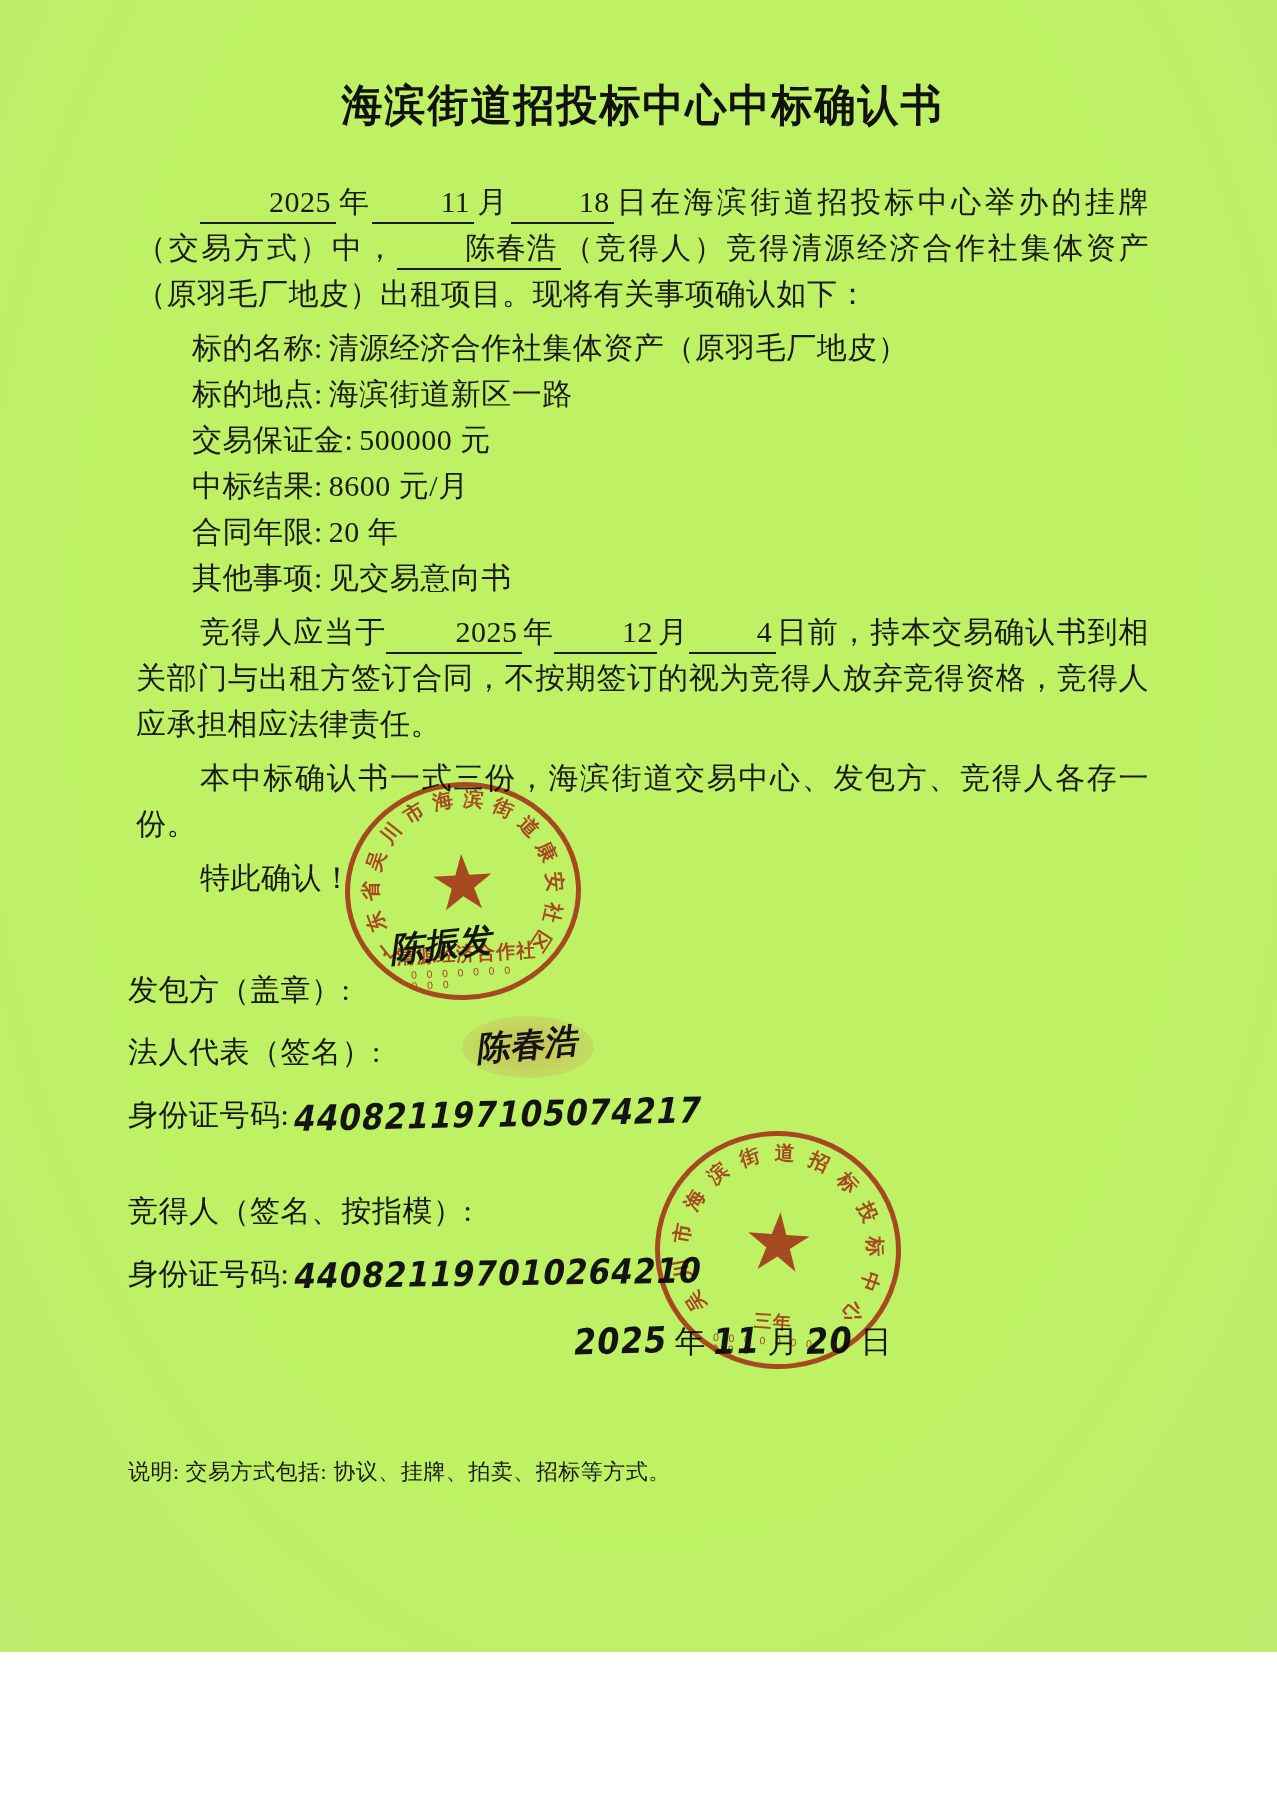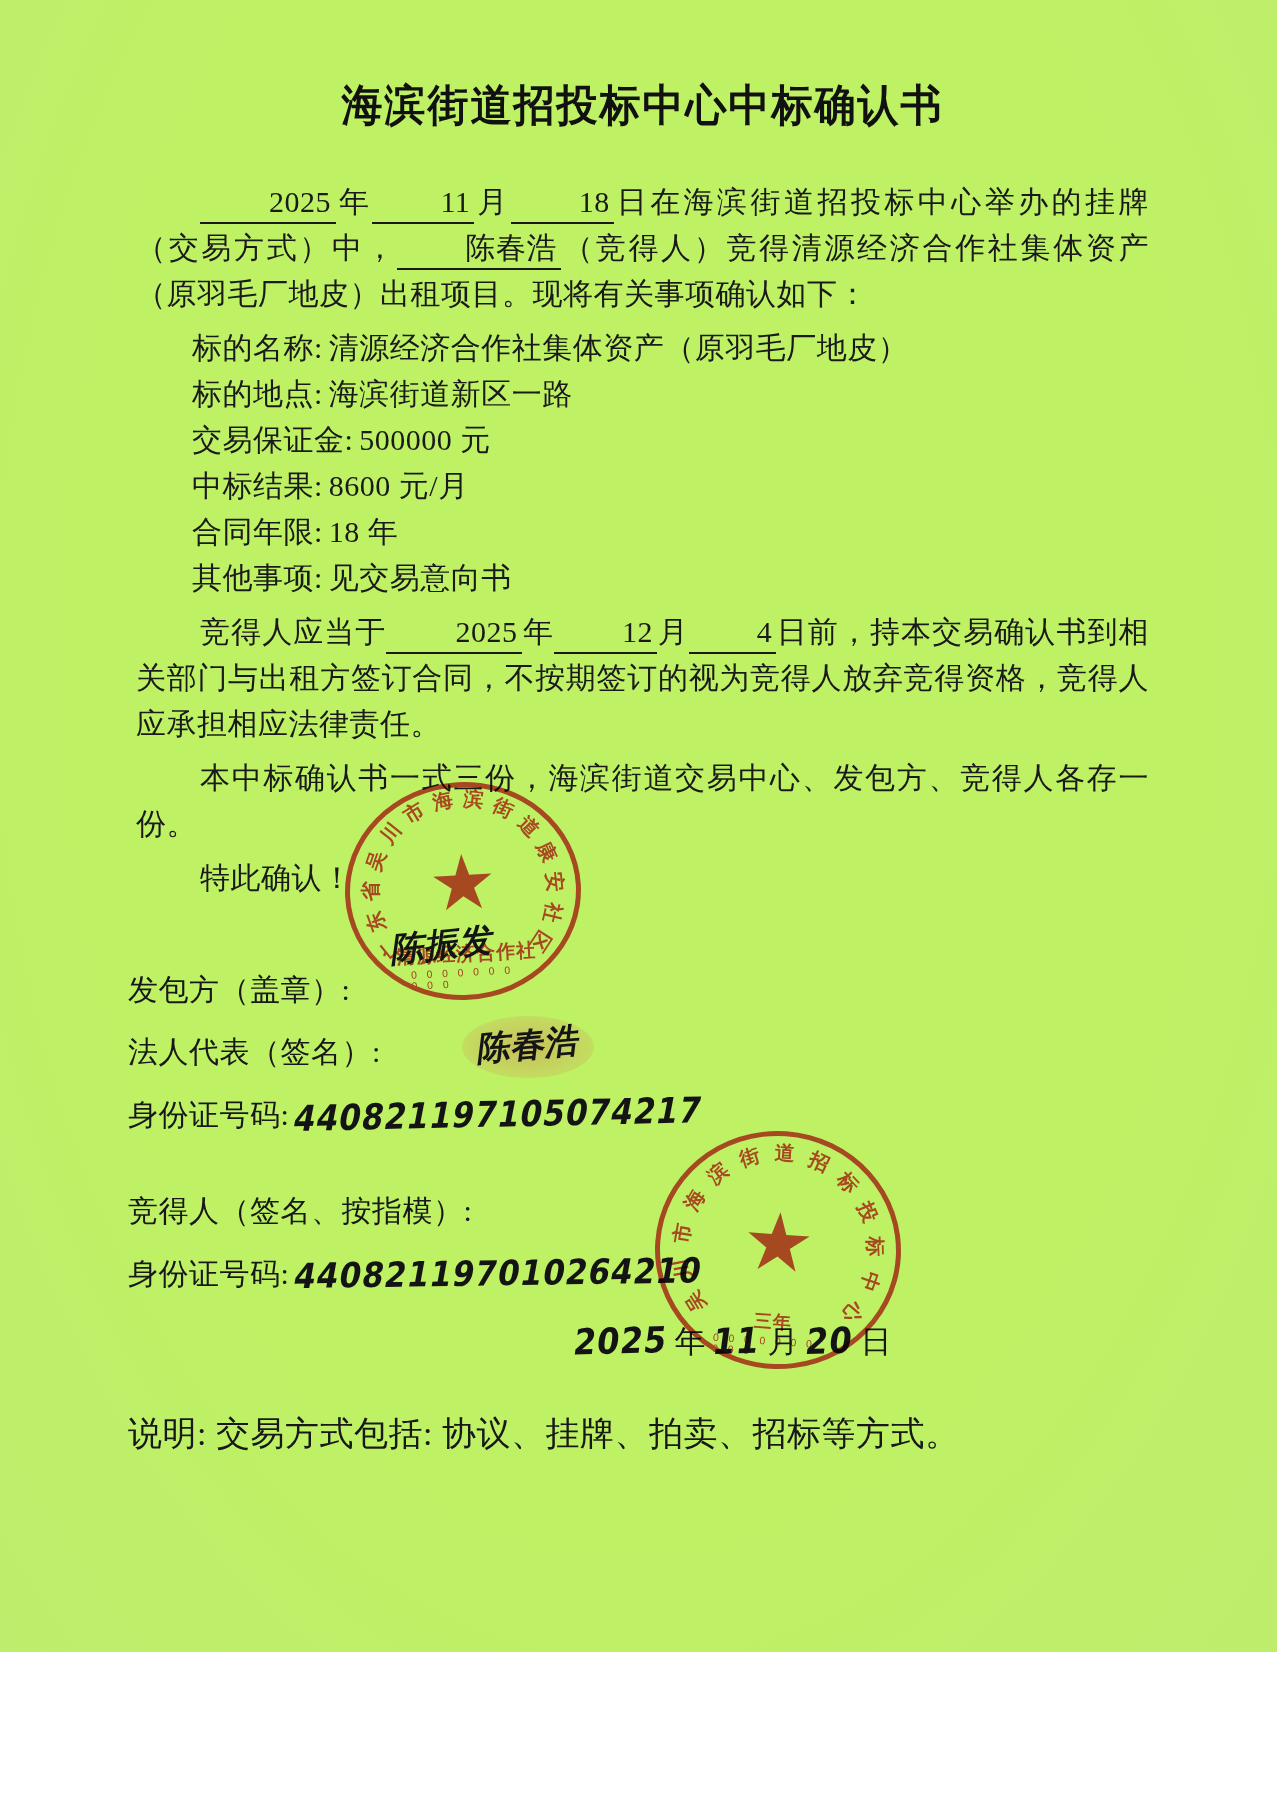--- a/index.html
+++ b/index.html
@@ -125,22 +125,22 @@
   .date-hand {
     margin-top: 16px;
     text-align: center;
     padding-left: 180px;
     font-size: 31px;
     position: relative;
   }
   .date-hand .hand { font-size: 32px; }
 
   .note {
-    margin-top: 48px;
-    font-size: 34px;
+    margin-top: 94px;
+    font-size: 22px;
     letter-spacing: 0.5px;
   }
 
   
   .seal {
     position: absolute;
     border-radius: 50%;
     border: 5px solid #d9252a;
     box-sizing: border-box;
     opacity: 0.82;
@@ -257,21 +257,21 @@
 
     <div class="body-block">
 
       <p class="para"><span class="blank w-year">2025</span><span>年</span><span class="blank w-month">11</span><span>月</span><span class="blank w-day">18</span><span>日在海滨街道招投标中心举办的挂牌（交易方式）中，</span><span class="blank w-name">陈春浩</span><span>（竞得人）竞得清源经济合作社集体资产（原羽毛厂地皮）出租项目。现将有关事项确认如下：</span></p>
 
       <ul class="items">
         <li><span class="item-label">标的名称:</span><span class="item-value">清源经济合作社集体资产（原羽毛厂地皮）</span></li>
         <li><span class="item-label">标的地点:</span><span class="item-value">海滨街道新区一路</span></li>
         <li><span class="item-label">交易保证金:</span><span class="item-value">500000 元</span></li>
         <li><span class="item-label">中标结果:</span><span class="item-value">8600 元/月</span></li>
-        <li><span class="item-label">合同年限:</span><span class="item-value">18 年</span></li>
+        <li><span class="item-label">合同年限:</span><span class="item-value">20 年</span></li>
         <li><span class="item-label">其他事项:</span><span class="item-value">见交易意向书</span></li>
       </ul>
 
       <p class="para"><span>竞得人应当于</span><span class="blank w-year">2025</span><span>年</span><span class="blank w-month">12</span><span>月</span><span class="blank w-day">4</span><span>日前，持本交易确认书到相关部门与出租方签订合同，不按期签订的视为竞得人放弃竞得资格，竞得人应承担相应法律责任。</span></p>
 
       <p class="para">本中标确认书一式三份，海滨街道交易中心、发包方、竞得人各存一份。</p>
 
       <p class="para">特此确认！</p>
     </div>
 

